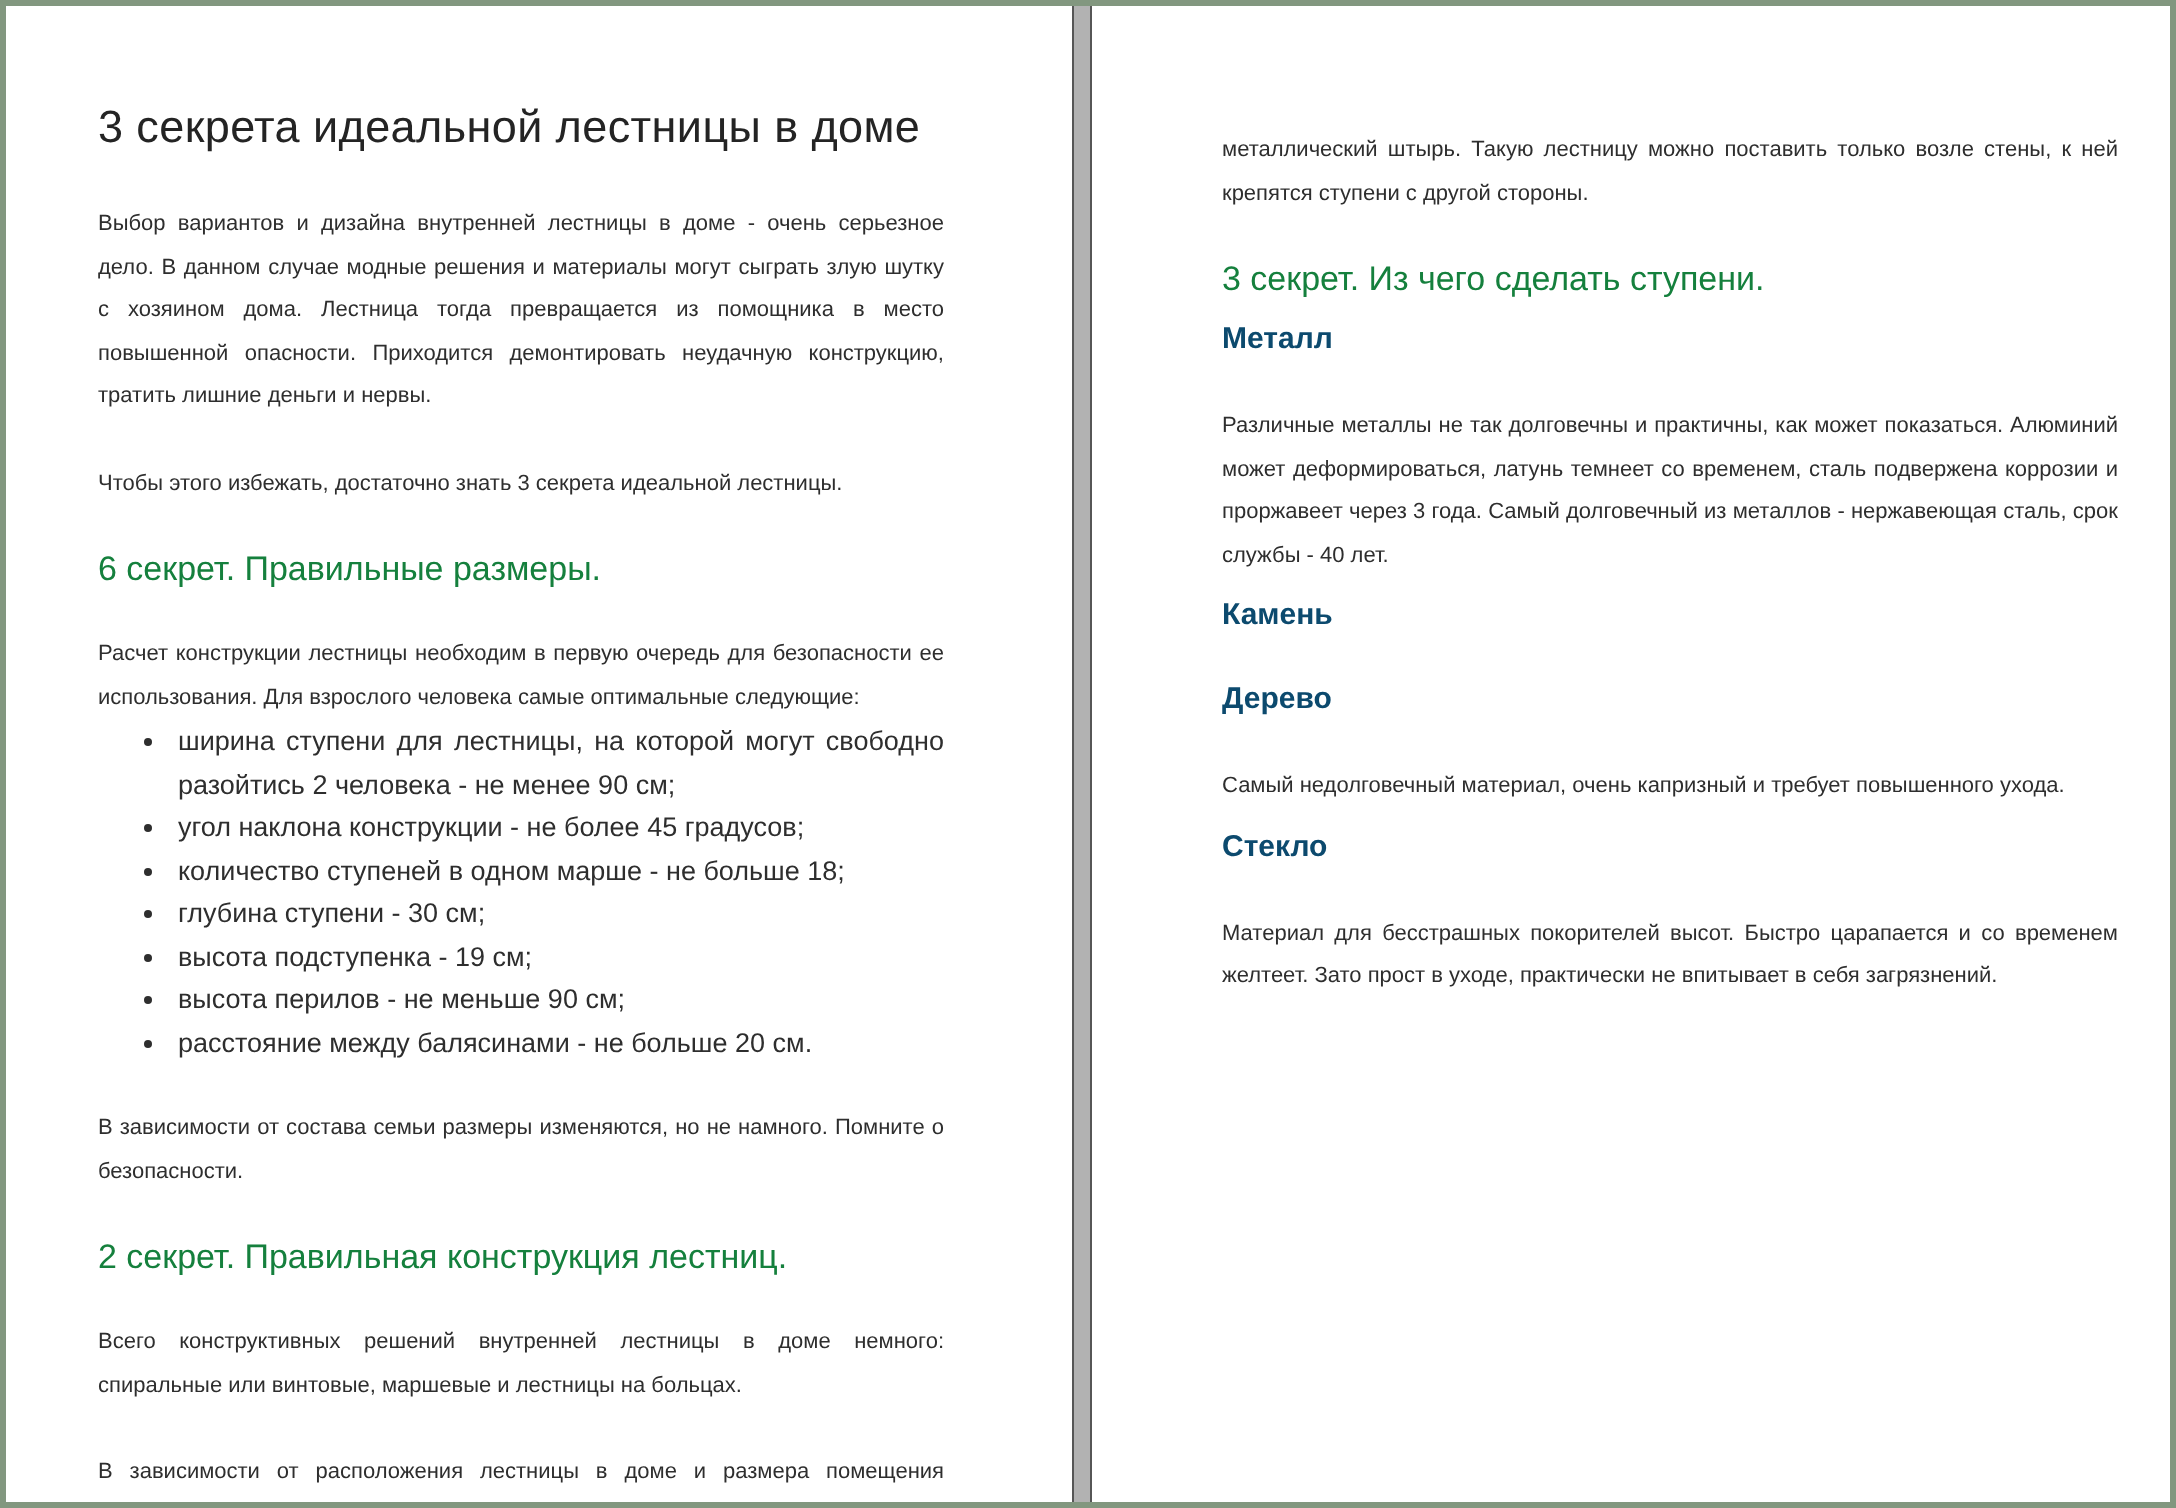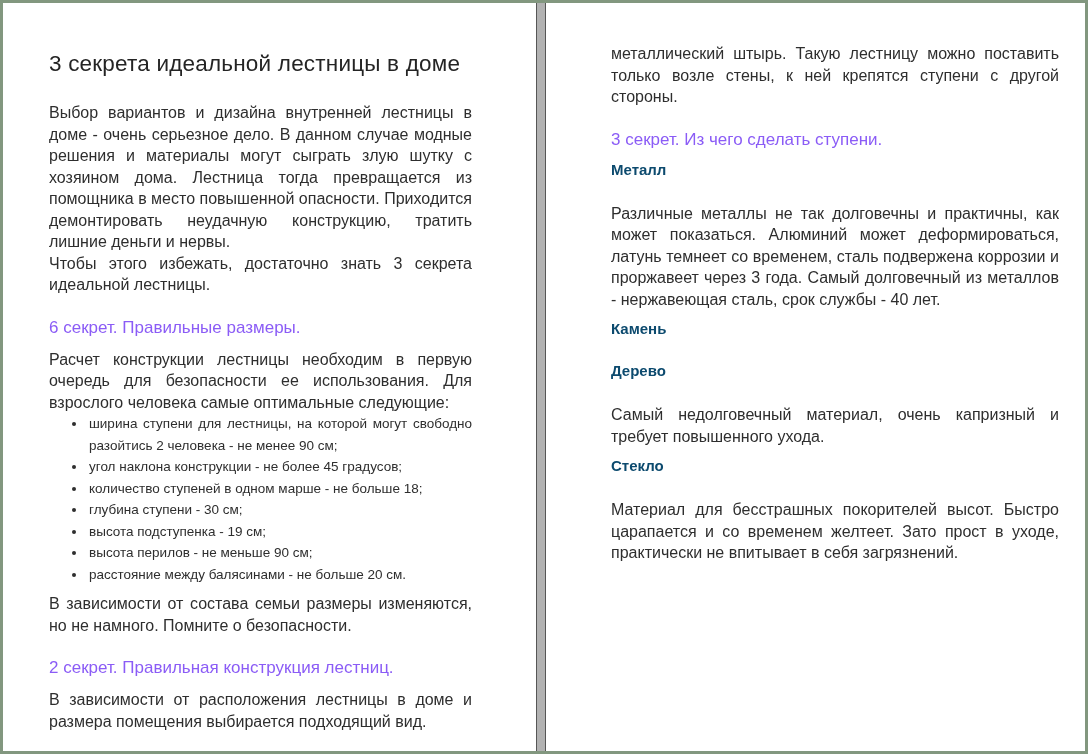--- a/index.html
+++ b/index.html
@@ -36,34 +36,35 @@
   .h1 {
     font-size: 22.5px;
     font-weight: 400;
     color: #242424;
     margin: 20px 0 25px 0;
     letter-spacing: 0.2px;
   }
   .h2 {
     font-size: 17px;
     font-weight: 400;
-    color: #8b5cf6;
+    color: #15803d;
     margin: 22px 0 11px 0;
   }
   .h3 {
     font-size: 15px;
     font-weight: 700;
     color: #0c4a6e;
     margin: 10px 0 25px 0;
   }
   .p {
-    font-size: 16px;
+    font-size: 11px;
     line-height: 21.5px;
     text-align: justify;
     color: #2e2e2e;
+    margin-top: 22px;
   }
   ul.blist {
     margin: 0 0 8px 0;
     padding-left: 38px;
   }
   ul.blist li {
     font-size: 13.5px;
     line-height: 21.5px;
     text-align: justify;
     padding-left: 2px;
@@ -84,20 +85,21 @@
         <li>ширина ступени для лестницы, на которой могут свободно разойтись 2 человека - не менее 90 см;</li>
         <li>угол наклона конструкции - не более 45 градусов;</li>
         <li>количество ступеней в одном марше - не больше 18;</li>
         <li>глубина ступени - 30 см;</li>
         <li>высота подступенка - 19 см;</li>
         <li>высота перилов - не меньше 90 см;</li>
         <li>расстояние между балясинами - не больше 20 см.</li>
       </ul>
       <div class="p">В зависимости от состава семьи размеры изменяются, но не намного. Помните о безопасности.</div>
       <div class="h2">2 секрет. Правильная конструкция лестниц.</div>
+      <div class="p">Всего конструктивных решений внутренней лестницы в доме немного: спиральные или винтовые, маршевые и лестницы на больцах.</div>
       <div class="p">В зависимости от расположения лестницы в доме и размера помещения выбирается подходящий вид.</div>
     </div>
   <div class="divider"></div>
   <div class="page page-right">
       <div class="p">металлический штырь. Такую лестницу можно поставить только возле стены, к ней крепятся ступени с другой стороны.</div>
       <div class="h2">3 секрет. Из чего сделать ступени.</div>
       <div class="h3">Металл</div>
       <div class="p">Различные металлы не так долговечны и практичны, как может показаться. Алюминий может деформироваться, латунь темнеет со временем, сталь подвержена коррозии и проржавеет через 3 года. Самый долговечный из металлов - нержавеющая сталь, срок службы - 40 лет.</div>
       <div class="h3">Камень</div>
       <div class="h3">Дерево</div>

